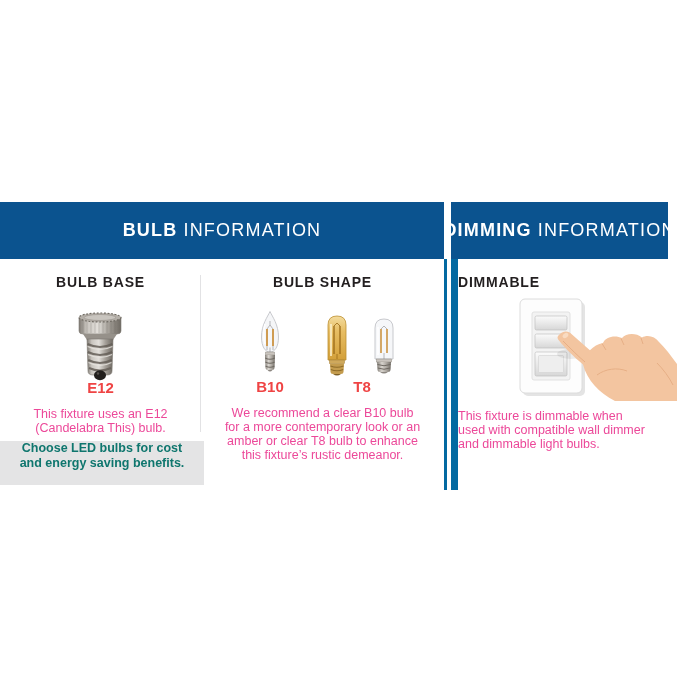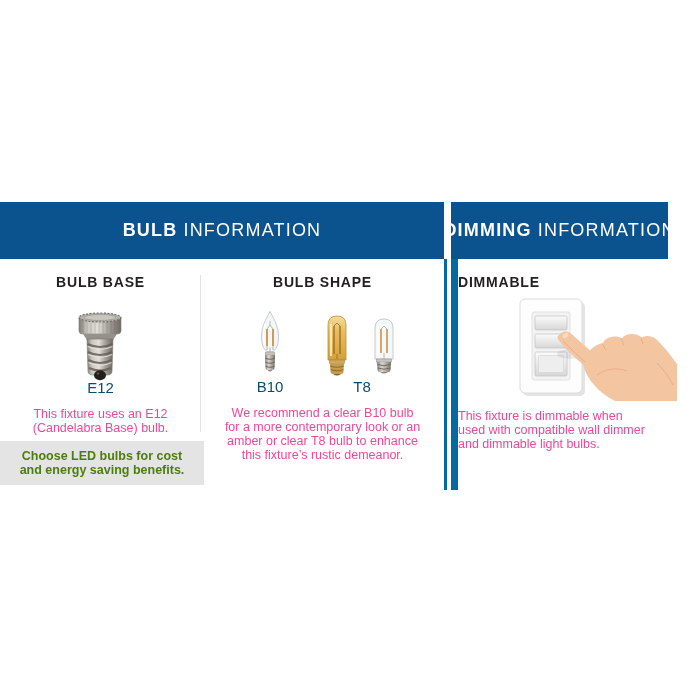--- a/index.html
+++ b/index.html
@@ -23,30 +23,30 @@
   .content-right{left:451px;width:249px;border-left:7px solid #0369a1;}
   .col{position:absolute;top:0;height:231px;text-align:center;}
   .col-base{left:0;width:201px;}
   .col-shape{left:201px;width:243px;}
   .vdivider{position:absolute;left:200px;top:16px;width:1px;height:157px;background:#e2e2e4;}
   .sec-heading{
     position:absolute;left:0;right:0;top:15px;
     font-size:14px;font-weight:700;letter-spacing:.8px;color:#231f20;line-height:16px;
   }
   .bulb-label{
-    position:absolute;font-size:15px;font-weight:400;color:#0c4a6e;line-height:16px;
+    position:absolute;font-size:15px;font-weight:700;color:#ef4444;line-height:16px;
   }
   .desc{
     position:absolute;left:0;right:0;
     font-size:12.5px;line-height:14px;color:#ec4899;
   }
   .tipbox{
     position:absolute;left:0;top:182px;width:204px;height:44px;background:#e4e4e5;
-    display:flex;flex-direction:column;justify-content:center;
-    font-size:12.5px;font-weight:700;line-height:14.5px;color:#4d7c0f;text-align:center;
+    display:flex;flex-direction:column;justify-content:flex-start;
+    font-size:12.5px;font-weight:700;line-height:14.5px;color:#0f766e;text-align:center;
   }
   .art{position:absolute;}
 </style>
 </head>
 <body>
 
 <div class="stage">
 
   <div class="banner banner-left">
     <span class="tb">BULB</span>
@@ -101,21 +101,21 @@
           <path d="M14.5,51.5 Q26,57.5 37.5,51.5"></path>
         </g>
         <ellipse cx="26" cy="64.2" rx="6" ry="5" fill="#221f1d"></ellipse>
         <circle cx="24" cy="62.5" r="1.2" fill="#55504c"></circle>
       </svg>
 
       <div class="bulb-label" style="left:0;right:0;top:121px;">E12</div>
 
       <div class="desc" style="top:148px;">
         <div>This fixture uses an E12</div>
-        <div>(Candelabra Base) bulb.</div>
+        <div>(Candelabra This) bulb.</div>
       </div>
 
       <div class="tipbox">
         <div>Choose LED bulbs for cost</div>
         <div>and energy saving benefits.</div>
       </div>
     </div>
 
     <div class="vdivider"></div>
 

